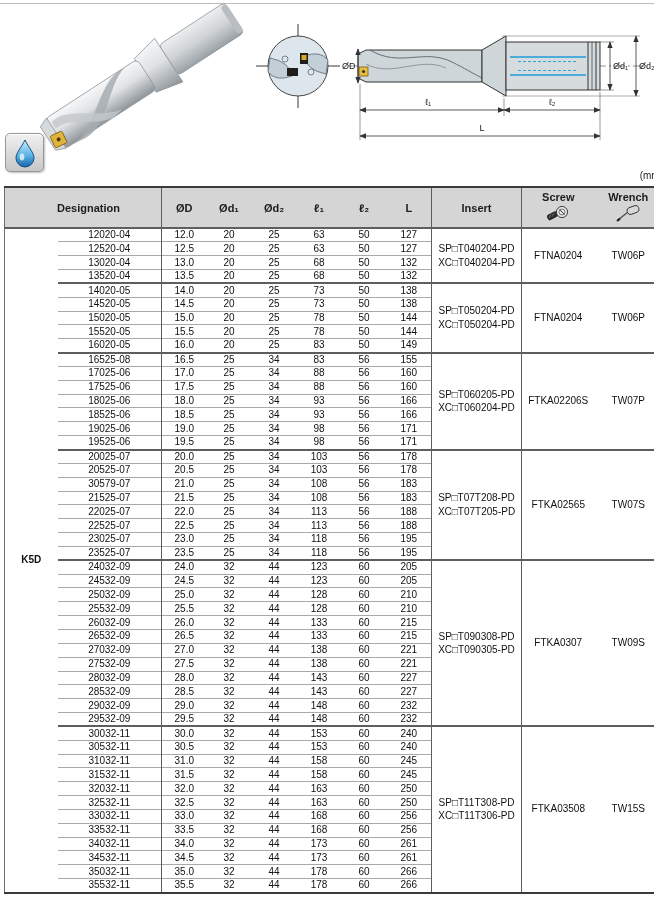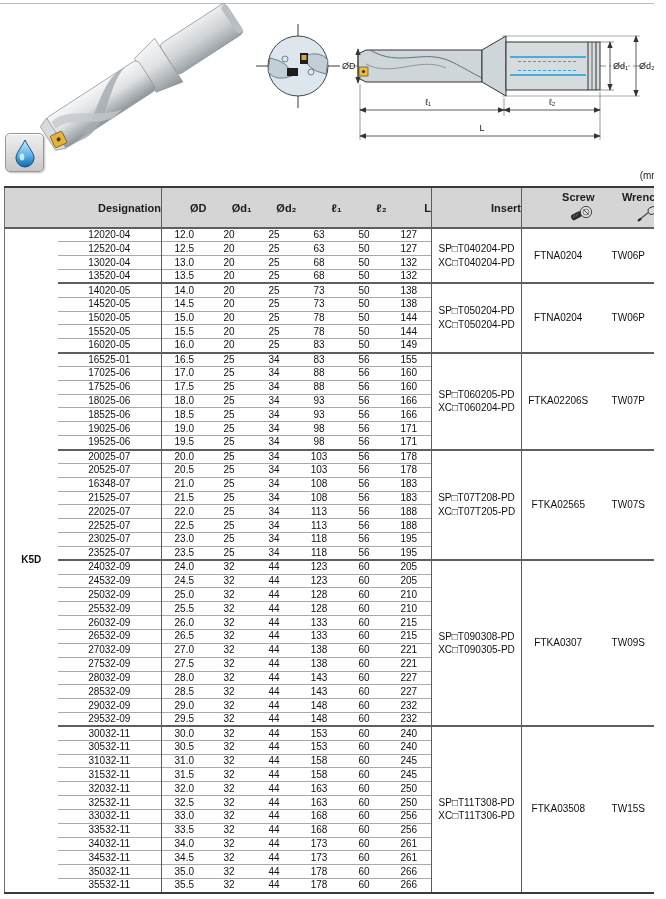--- a/index.html
+++ b/index.html
@@ -20,21 +20,21 @@
   .unit-label { position:absolute; right:3px; top:170px; font-size:10px; color:#222; }
 
   svg text { font-family:"Liberation Sans","DejaVu Sans",sans-serif; fill:#222; }
 
   
   .catalog { position:absolute; left:4px; top:186px; width:658px;
     border-collapse:collapse; table-layout:fixed;
     border-top:2px solid #3a3a3a; border-bottom:2px solid #3a3a3a;
     border-left:1px solid #6e6e6e; border-right:1px solid #6e6e6e; }
   .catalog thead th { background:#d5d5d5; height:41px; font-size:11px; font-weight:bold;
-    color:#1c1c1c; border-bottom:1px solid #5c5c5c; vertical-align:middle; text-align:right; }
+    color:#1c1c1c; border-bottom:1px solid #5c5c5c; vertical-align:middle; text-align:center; }
   th.h-des { border-right:1px solid #5c5c5c;padding-left:11px; }
   th.h-ins { border-left:1px solid #5c5c5c; border-right:1px solid #5c5c5c; }
   th.h-tool { font-size:9px; font-weight:bold; }
   th.h-tool .tool-label { margin-bottom:2px; }
   .catalog tbody td { height:13.85px; padding:0; font-size:10px; line-height:1;
     text-align:center; color:#101010; vertical-align:middle; }
   td.des { text-align:left; padding-left:12px; font-weight:normal; font-size:10.5px;
     color:#000; border-right:1px solid #5c5c5c; }
   tbody tr:not(.grp) td.des, tbody tr:not(.grp) td.num { border-top:1px solid #a9a9a9; }
   tbody tr.grp td { border-top:2px solid #5e5e5e; }
@@ -296,21 +296,21 @@
         <tr>
           <td class="des">16020-05</td>
           <td class="num">16.0</td>
           <td class="num">20</td>
           <td class="num">25</td>
           <td class="num">83</td>
           <td class="num">50</td>
           <td class="num">149</td>
         </tr>
         <tr class="grp">
-          <td class="des">16525-01</td>
+          <td class="des">16525-08</td>
           <td class="num">16.5</td>
           <td class="num">25</td>
           <td class="num">34</td>
           <td class="num">83</td>
           <td class="num">56</td>
           <td class="num">155</td>
           <td rowspan="7" class="merge insert">
             <div>SP□T060205-PD</div>
             <div>XC□T060204-PD</div>
           </td>
@@ -389,21 +389,21 @@
         <tr>
           <td class="des">20525-07</td>
           <td class="num">20.5</td>
           <td class="num">25</td>
           <td class="num">34</td>
           <td class="num">103</td>
           <td class="num">56</td>
           <td class="num">178</td>
         </tr>
         <tr>
-          <td class="des">16348-07</td>
+          <td class="des">30579-07</td>
           <td class="num">21.0</td>
           <td class="num">25</td>
           <td class="num">34</td>
           <td class="num">108</td>
           <td class="num">56</td>
           <td class="num">183</td>
         </tr>
         <tr>
           <td class="des">21525-07</td>
           <td class="num">21.5</td>

